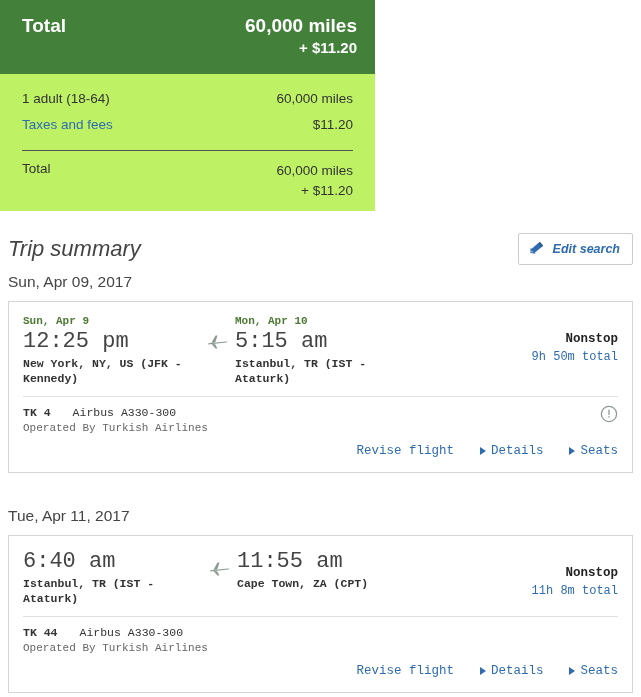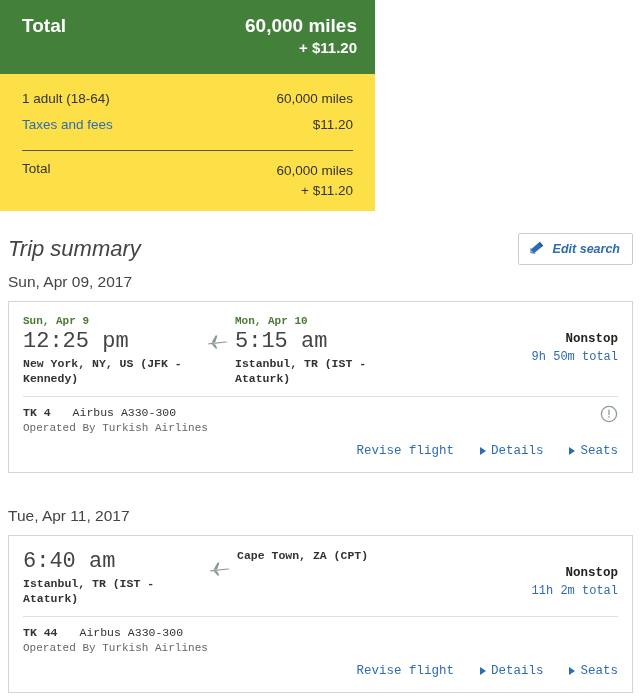--- a/index.html
+++ b/index.html
@@ -11,21 +11,21 @@
     height: 697px;
     background: #ffffff;
     font-family: "Liberation Sans", sans-serif;
     color: #333333;
     overflow: hidden;
   }
 
   
   .price-panel {
     width: 375px;
-    background: #fde047;
+    background: #bef264;
   }
   .price-header {
     background: #43803a;
     color: #ffffff;
     padding: 14px 18px 16px 22px;
     display: flex;
     justify-content: space-between;
     align-items: flex-start;
   }
   .price-header-label {
@@ -370,27 +370,28 @@
           <div class="plane-sep">
             <svg width="22" height="16" viewBox="0 0 22 16">
               <path d="M1 9.2 L19 7.4 L21 8 L19 8.6 L1 10.4 L1.6 9.8 Z" fill="#8a9a90"></path>
               <path d="M4.5 8.8 L8.5 1.5 L10.5 1.4 L8.2 8.6 Z" fill="#8a9a90"></path>
               <path d="M4.5 10.0 L8.5 14.5 L10.4 14.4 L8.2 10.2 Z" fill="#8a9a90"></path>
             </svg>
           </div>
 
           <div class="leg">
             <div class="leg-date"></div>
+            <div class="leg-time">11:55 am</div>
             <div class="leg-place">Cape Town, ZA (CPT)</div>
           </div>
         </div>
 
         <div class="stops-col">
           <div class="stops-label">Nonstop</div>
-          <div class="duration-label">11h 2m total</div>
+          <div class="duration-label">11h 8m total</div>
         </div>
       </div>
 
       <div class="card-bottom">
         <div class="aircraft-row">
           <div>
             <div class="aircraft-info">
               <span class="flight-num">TK 44</span>
               <span class="aircraft-type">Airbus A330-300</span>
             </div>

